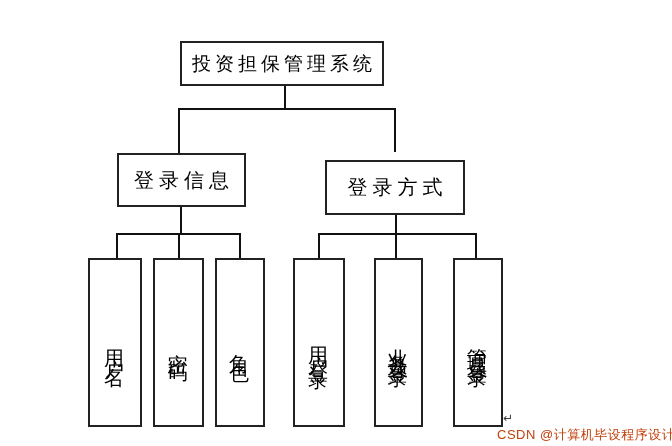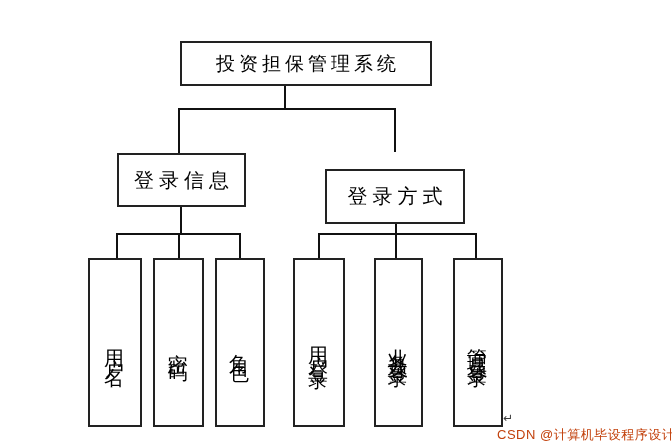--- a/index.html
+++ b/index.html
@@ -68,23 +68,23 @@
   .return-mark {
     position: absolute;
     left: 503px;
     top: 411px;
     font-size: 12px;
     color: #3a3a3a;
     font-family: "DejaVu Sans", sans-serif;
   }
 
   
-  .pos-root  { left: 180px; top: 41px;  width: 252px; height: 45px; }
+  .pos-root  { left: 180px; top: 41px;  width: 204px; height: 45px; }
   .pos-info  { left: 117px; top: 153px; width: 129px; height: 54px; }
-  .pos-mode  { left: 325px; top: 169px; width: 140px; height: 55px; }
+  .pos-mode  { left: 325px; top: 160px; width: 140px; height: 55px; }
   .pos-l1    { left: 88px;  top: 258px; width: 54px;  height: 169px; }
   .pos-l2    { left: 153px; top: 258px; width: 51px;  height: 169px; }
   .pos-l3    { left: 215px; top: 258px; width: 50px;  height: 169px; }
   .pos-r1    { left: 293px; top: 258px; width: 52px;  height: 169px; }
   .pos-r2    { left: 374px; top: 258px; width: 49px;  height: 169px; }
   .pos-r3    { left: 453px; top: 258px; width: 50px;  height: 169px; }
 
   
   .c-root-v   { left: 284px; top: 86px;  width: 2px;   height: 23px; }
   .c-bus1     { left: 178px; top: 108px; width: 218px; height: 2px; }

